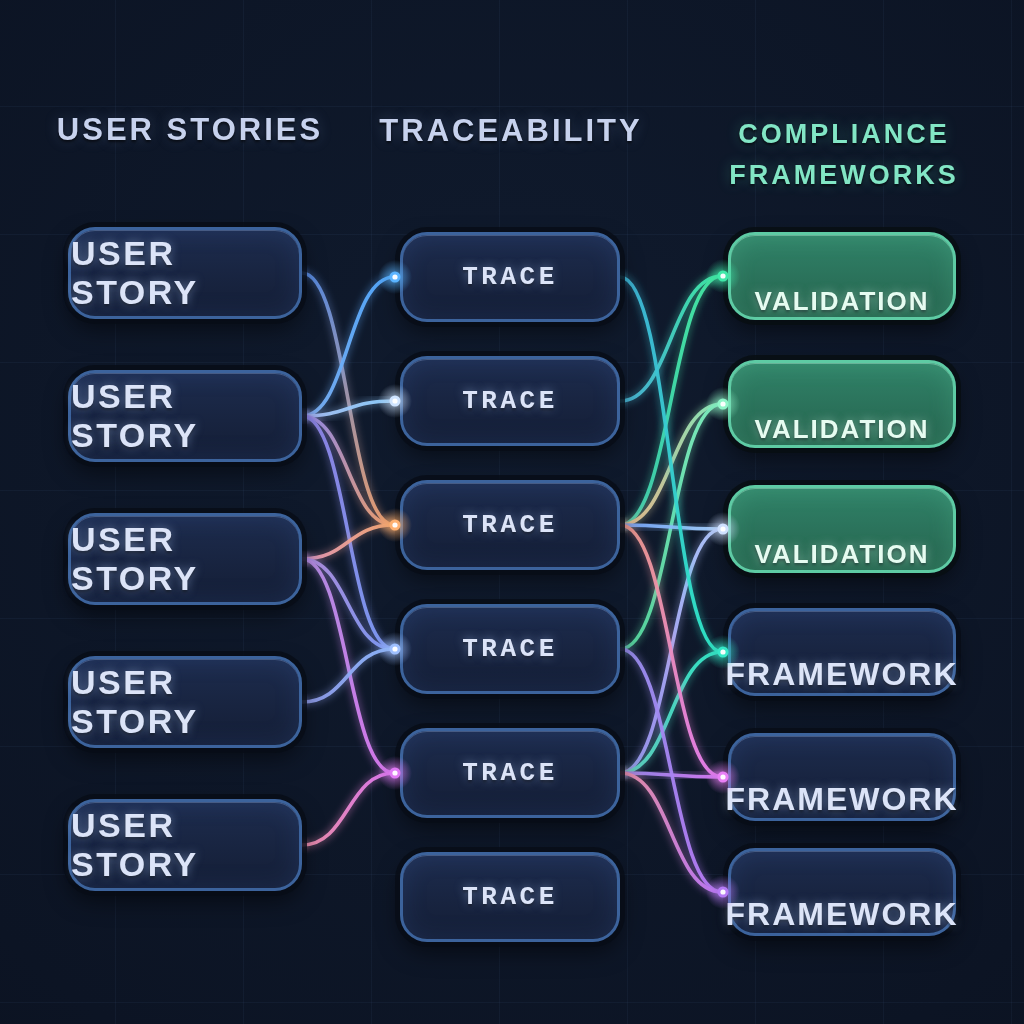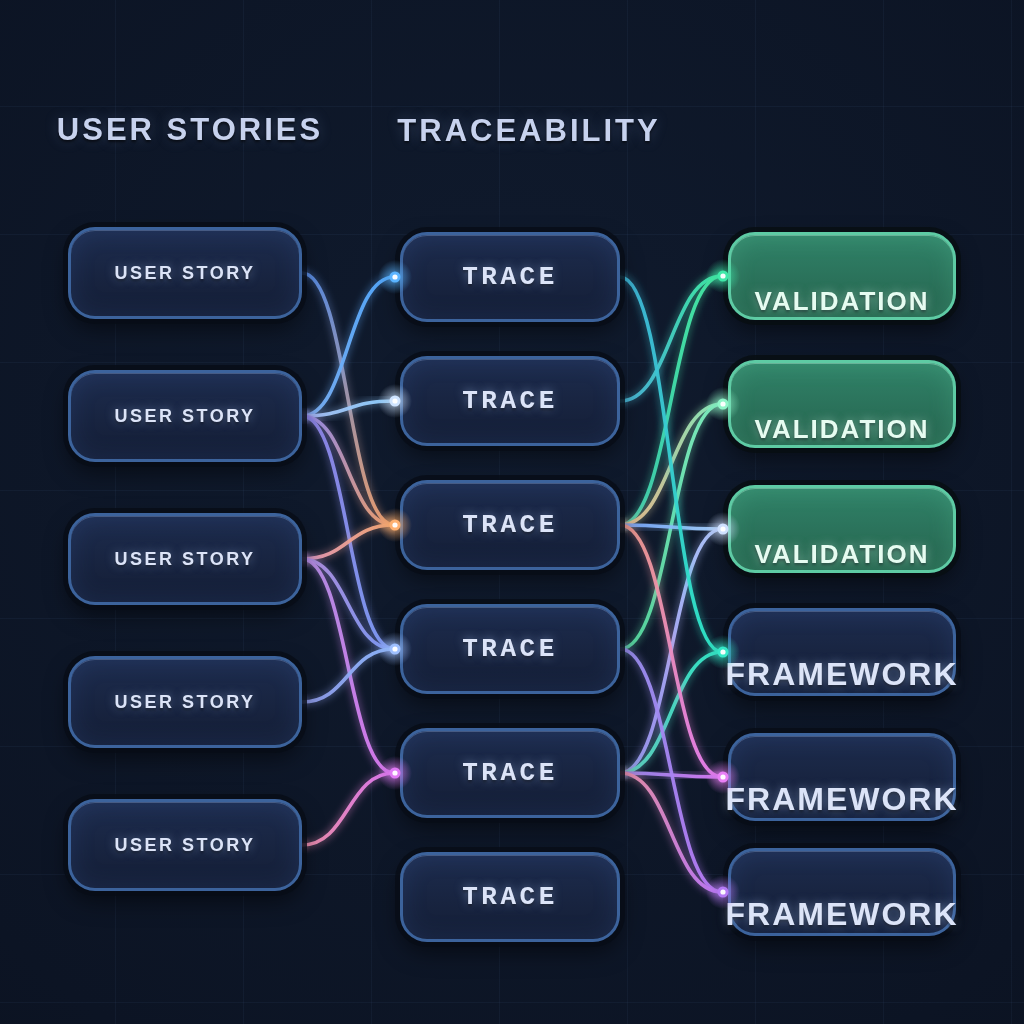--- a/index.html
+++ b/index.html
@@ -18,21 +18,21 @@
     pointer-events:none;
   }
   .col-header{
     position:absolute;text-align:center;font-weight:700;
     letter-spacing:3px;color:#c7d2ee;
     text-shadow:0 2px 3px rgba(0,0,0,0.65), 0 0 14px rgba(150,180,240,0.25);
     white-space:nowrap;
   }
   .col-header .line{display:block;}
   #header-left{top:112px;left:30px;width:320px;font-size:31px;}
-  #header-middle{top:110px;left:380px;width:298px;font-size:31px;line-height:42px;}
+  #header-middle{top:110px;left:362px;width:298px;font-size:31px;line-height:42px;}
   #header-right{top:114px;left:700px;width:288px;font-size:27px;line-height:41px;
     color:#82e6c5;text-shadow:0 2px 3px rgba(0,0,0,0.65), 0 0 14px rgba(90,230,190,0.3);}
   svg.layer{position:absolute;inset:0;}
   #edges-layer{z-index:1;}
   #nodes-layer{position:absolute;inset:0;z-index:2;border-radius:15px;}
   #dots-layer{z-index:3;pointer-events:none;}
   .node{
     position:absolute;display:flex;align-items:center;justify-content:center;
     border-radius:27px;font-weight:700;box-sizing:border-box;
   }
@@ -45,21 +45,21 @@
     text-shadow:0 0 10px rgba(175,205,255,0.5), 0 2px 3px rgba(0,0,0,0.6);
   }
   .node.green{
     background:linear-gradient(180deg,#308268 0%, #2a7059 60%, #24614c 100%);
     border:3px solid #5ecba4;
     color:#e6fcf1;
     box-shadow:0 0 0 5px rgba(7,14,18,0.8), 0 10px 22px rgba(0,0,0,0.5),
       inset 0 1px 0 rgba(200,255,230,0.35), inset 0 0 24px rgba(110,230,180,0.2);
     text-shadow:0 0 10px rgba(220,255,240,0.5), 0 2px 3px rgba(0,0,10,0.5);
   }
-  .node.c-left{font-size:18px;letter-spacing:2.5px;}
+  .node.c-left{font-size:34px;letter-spacing:2.5px;}
   .node.c-middle{font-size:26px;letter-spacing:3.5px;font-family:Liberation Mono, monospace;}
   .node.c-right{font-size:26px;letter-spacing:2px;align-items:flex-end;}
   .node.c-right.navy{font-size:32px;letter-spacing:2px;}
 </style>
 </head>
 <body>
 
 <div class="stage">
   <div class="grid"></div>
 
@@ -226,20 +226,22 @@
     </svg>
 
   <div id="nodes-layer">
     <div class="col-header" id="header-left">
       <span class="line">USER STORIES</span>
     </div>
     <div class="col-header" id="header-middle">
       <span class="line">TRACEABILITY</span>
     </div>
     <div class="col-header" id="header-right">
+      <span class="line">COMPLIANCE</span>
+      <span class="line">FRAMEWORKS</span>
     </div>
   <div class="node navy c-left" style="left: 68px; top: 227px; width: 234px; height: 92px;">
         <span>USER STORY</span>
       </div>
       <div class="node navy c-left" style="left: 68px; top: 370px; width: 234px; height: 92px;">
         <span>USER STORY</span>
       </div>
       <div class="node navy c-left" style="left: 68px; top: 513px; width: 234px; height: 92px;">
         <span>USER STORY</span>
       </div>

